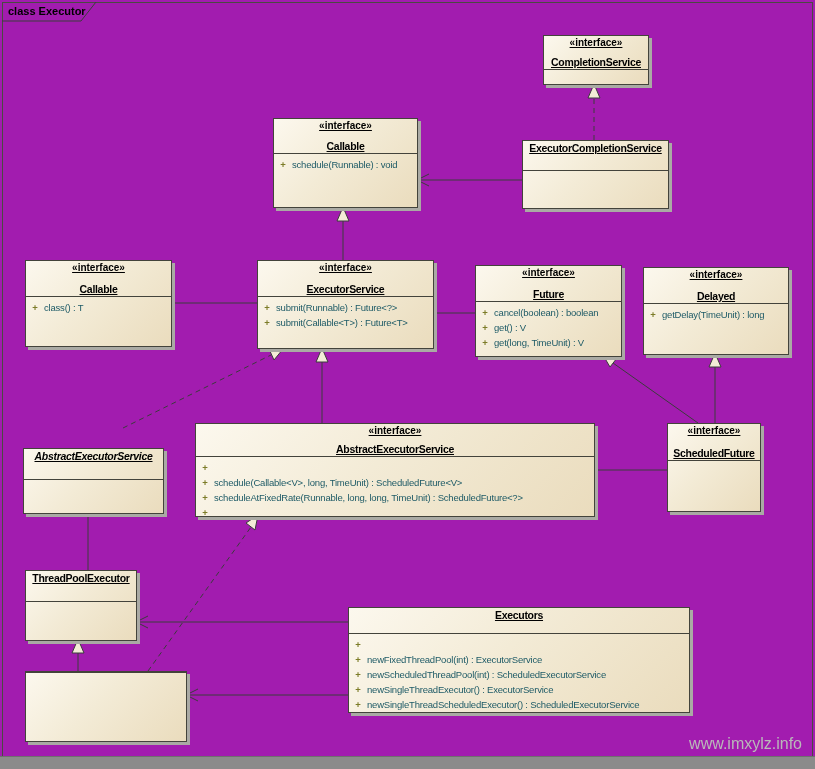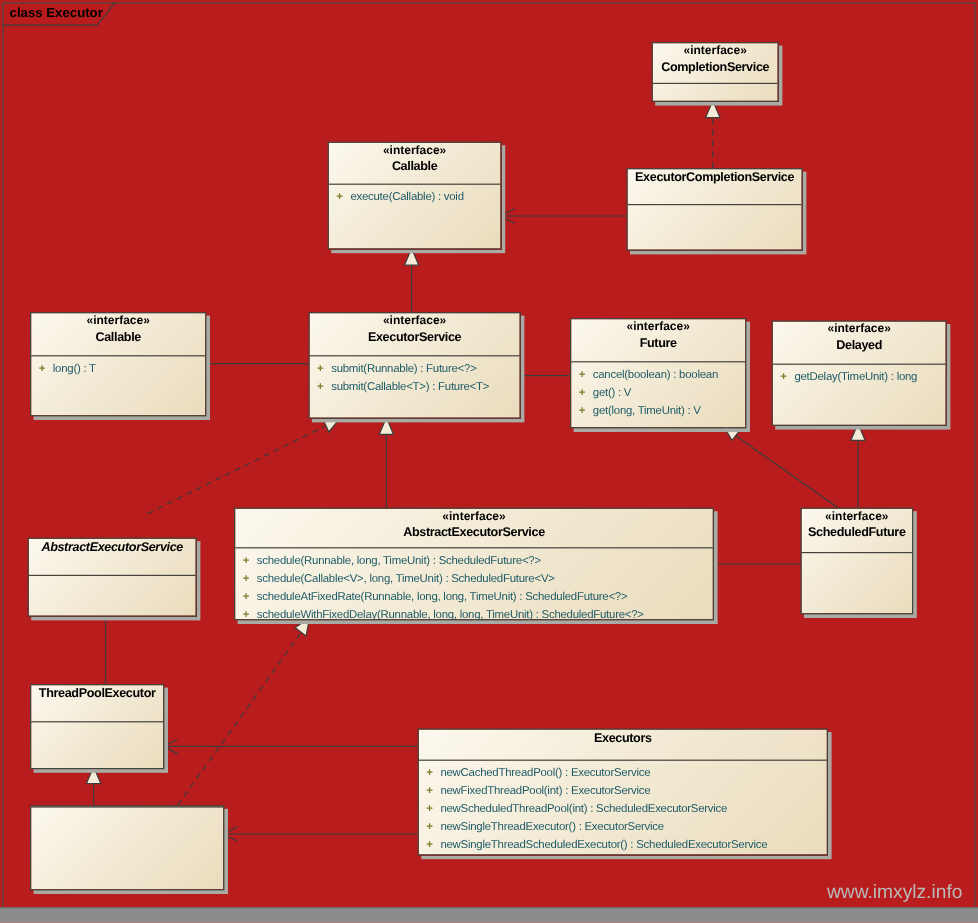--- a/index.html
+++ b/index.html
@@ -1,26 +1,26 @@
 <!DOCTYPE html>
 <html><head>
 <meta charset="utf-8">
 <style>
   html,body{margin:0;padding:0;background:#ffffff;}
-  #canvas{position:relative;width:815px;height:769px;background:#b91c1c;overflow:hidden;
+  #canvas{position:relative;width:815px;height:769px;background:#a21caf;overflow:hidden;
           font-family:"Liberation Sans",sans-serif;}
   #frame-border{position:absolute;left:2px;top:2px;width:809px;height:753px;
                 border:1px solid #4a4a42;}
   #frame-tab-label{position:absolute;left:8px;top:5px;font-size:11px;font-weight:bold;color:#000;}
   #connectors{position:absolute;left:0;top:0;width:815px;height:769px;}
   .box{position:absolute;display:flex;flex-direction:column;
        background:linear-gradient(135deg,#fcf8ee 0%,#f3ebd6 45%,#eadcbd 100%);
        border:1px solid #43433b;box-shadow:3px 3px 0 #aaaaa4;}
-  .head{flex:0 0 auto;display:flex;flex-direction:column;justify-content:flex-start;
-        align-items:center;overflow:hidden;}
+  .head{flex:0 0 auto;display:flex;flex-direction:column;justify-content:space-between;
+        align-items:center;overflow:hidden;text-decoration:underline;}
   .stereo{font-size:10px;font-weight:bold;color:#000;line-height:13px;white-space:nowrap;}
   .cname{font-size:10.5px;font-weight:bold;color:#000;line-height:14px;
          letter-spacing:-0.3px;white-space:nowrap;}
   .abstract .cname{font-style:italic;}
   .body{flex:1 1 auto;border-top:1px solid #43433b;padding-top:3px;overflow:hidden;}
   .mrow{display:flex;white-space:nowrap;line-height:15px;}
   .vis{flex:0 0 18px;text-align:center;font-size:9.5px;font-weight:bold;color:#7c7c28;}
   .sig{font-size:9.5px;color:#1d5a66;letter-spacing:-0.2px;}
   #watermark{position:absolute;right:13px;bottom:16px;font-size:16px;color:#b9b9b9;}
   #bottom-bar{position:absolute;left:0;bottom:0;width:815px;height:12px;background:#8b8b8b;
@@ -124,41 +124,41 @@
   </div>
 
   <div class="box" style="left:273px;top:118px;width:143px;height:88px">
     <div class="head" style="height:34px">
       <div class="stereo">«interface»</div>
       <div class="cname">Callable</div>
     </div>
     <div class="body">
       <div class="mrow">
         <span class="vis">+</span>
-        <span class="sig">execute(Callable) : void</span>
+        <span class="sig">schedule(Runnable) : void</span>
       </div>
     </div>
   </div>
 
   <div class="box" style="left:522px;top:140px;width:145px;height:67px">
     <div class="head" style="height:29px">
       <div class="cname">ExecutorCompletionService</div>
     </div>
     <div class="body"></div>
   </div>
 
   <div class="box" style="left:25px;top:260px;width:145px;height:85px">
     <div class="head" style="height:35px">
       <div class="stereo">«interface»</div>
       <div class="cname">Callable</div>
     </div>
     <div class="body">
       <div class="mrow">
         <span class="vis">+</span>
-        <span class="sig">long() : T</span>
+        <span class="sig">class() : T</span>
       </div>
     </div>
   </div>
 
   <div class="box" style="left:257px;top:260px;width:175px;height:87px">
     <div class="head" style="height:35px">
       <div class="stereo">«interface»</div>
       <div class="cname">ExecutorService</div>
     </div>
     <div class="body">
@@ -215,33 +215,31 @@
   </div>
 
   <div class="box" style="left:195px;top:423px;width:398px;height:92px">
     <div class="head" style="height:32px">
       <div class="stereo">«interface»</div>
       <div class="cname">AbstractExecutorService</div>
     </div>
     <div class="body">
       <div class="mrow">
         <span class="vis">+</span>
-        <span class="sig">schedule(Runnable, long, TimeUnit) : ScheduledFuture&lt;?&gt;</span>
       </div>
       <div class="mrow">
         <span class="vis">+</span>
         <span class="sig">schedule(Callable&lt;V&gt;, long, TimeUnit) : ScheduledFuture&lt;V&gt;</span>
       </div>
       <div class="mrow">
         <span class="vis">+</span>
         <span class="sig">scheduleAtFixedRate(Runnable, long, long, TimeUnit) : ScheduledFuture&lt;?&gt;</span>
       </div>
       <div class="mrow">
         <span class="vis">+</span>
-        <span class="sig">scheduleWithFixedDelay(Runnable, long, long, TimeUnit) : ScheduledFuture&lt;?&gt;</span>
       </div>
     </div>
   </div>
 
   <div class="box" style="left:667px;top:423px;width:92px;height:87px">
     <div class="head" style="height:36px">
       <div class="stereo">«interface»</div>
       <div class="cname">ScheduledFuture</div>
     </div>
     <div class="body"></div>
@@ -258,21 +256,20 @@
     <div class="body"></div>
   </div>
 
   <div class="box" style="left:348px;top:607px;width:340px;height:104px">
     <div class="head" style="height:25px">
       <div class="cname">Executors</div>
     </div>
     <div class="body">
       <div class="mrow">
         <span class="vis">+</span>
-        <span class="sig">newCachedThreadPool() : ExecutorService</span>
       </div>
       <div class="mrow">
         <span class="vis">+</span>
         <span class="sig">newFixedThreadPool(int) : ExecutorService</span>
       </div>
       <div class="mrow">
         <span class="vis">+</span>
         <span class="sig">newScheduledThreadPool(int) : ScheduledExecutorService</span>
       </div>
       <div class="mrow">

